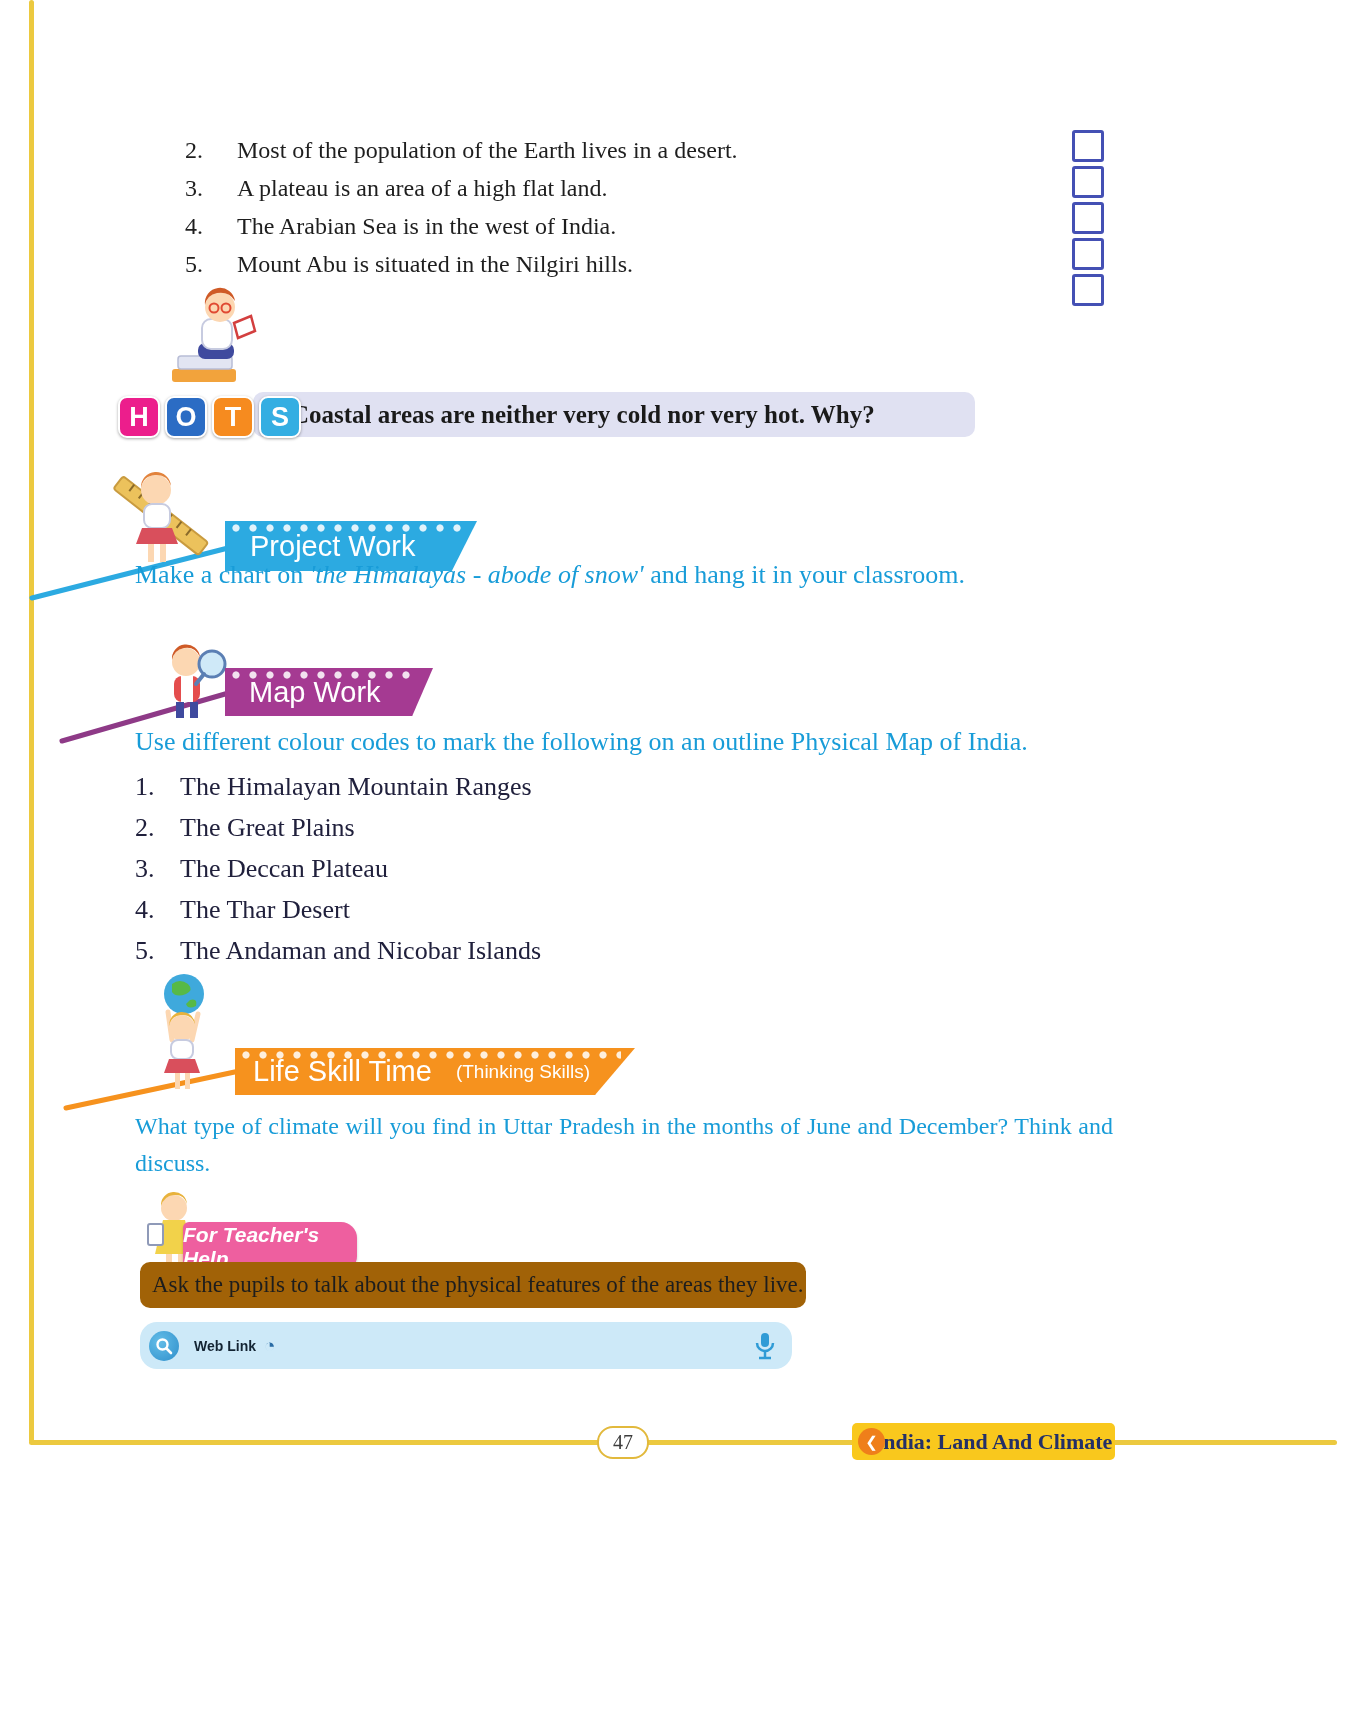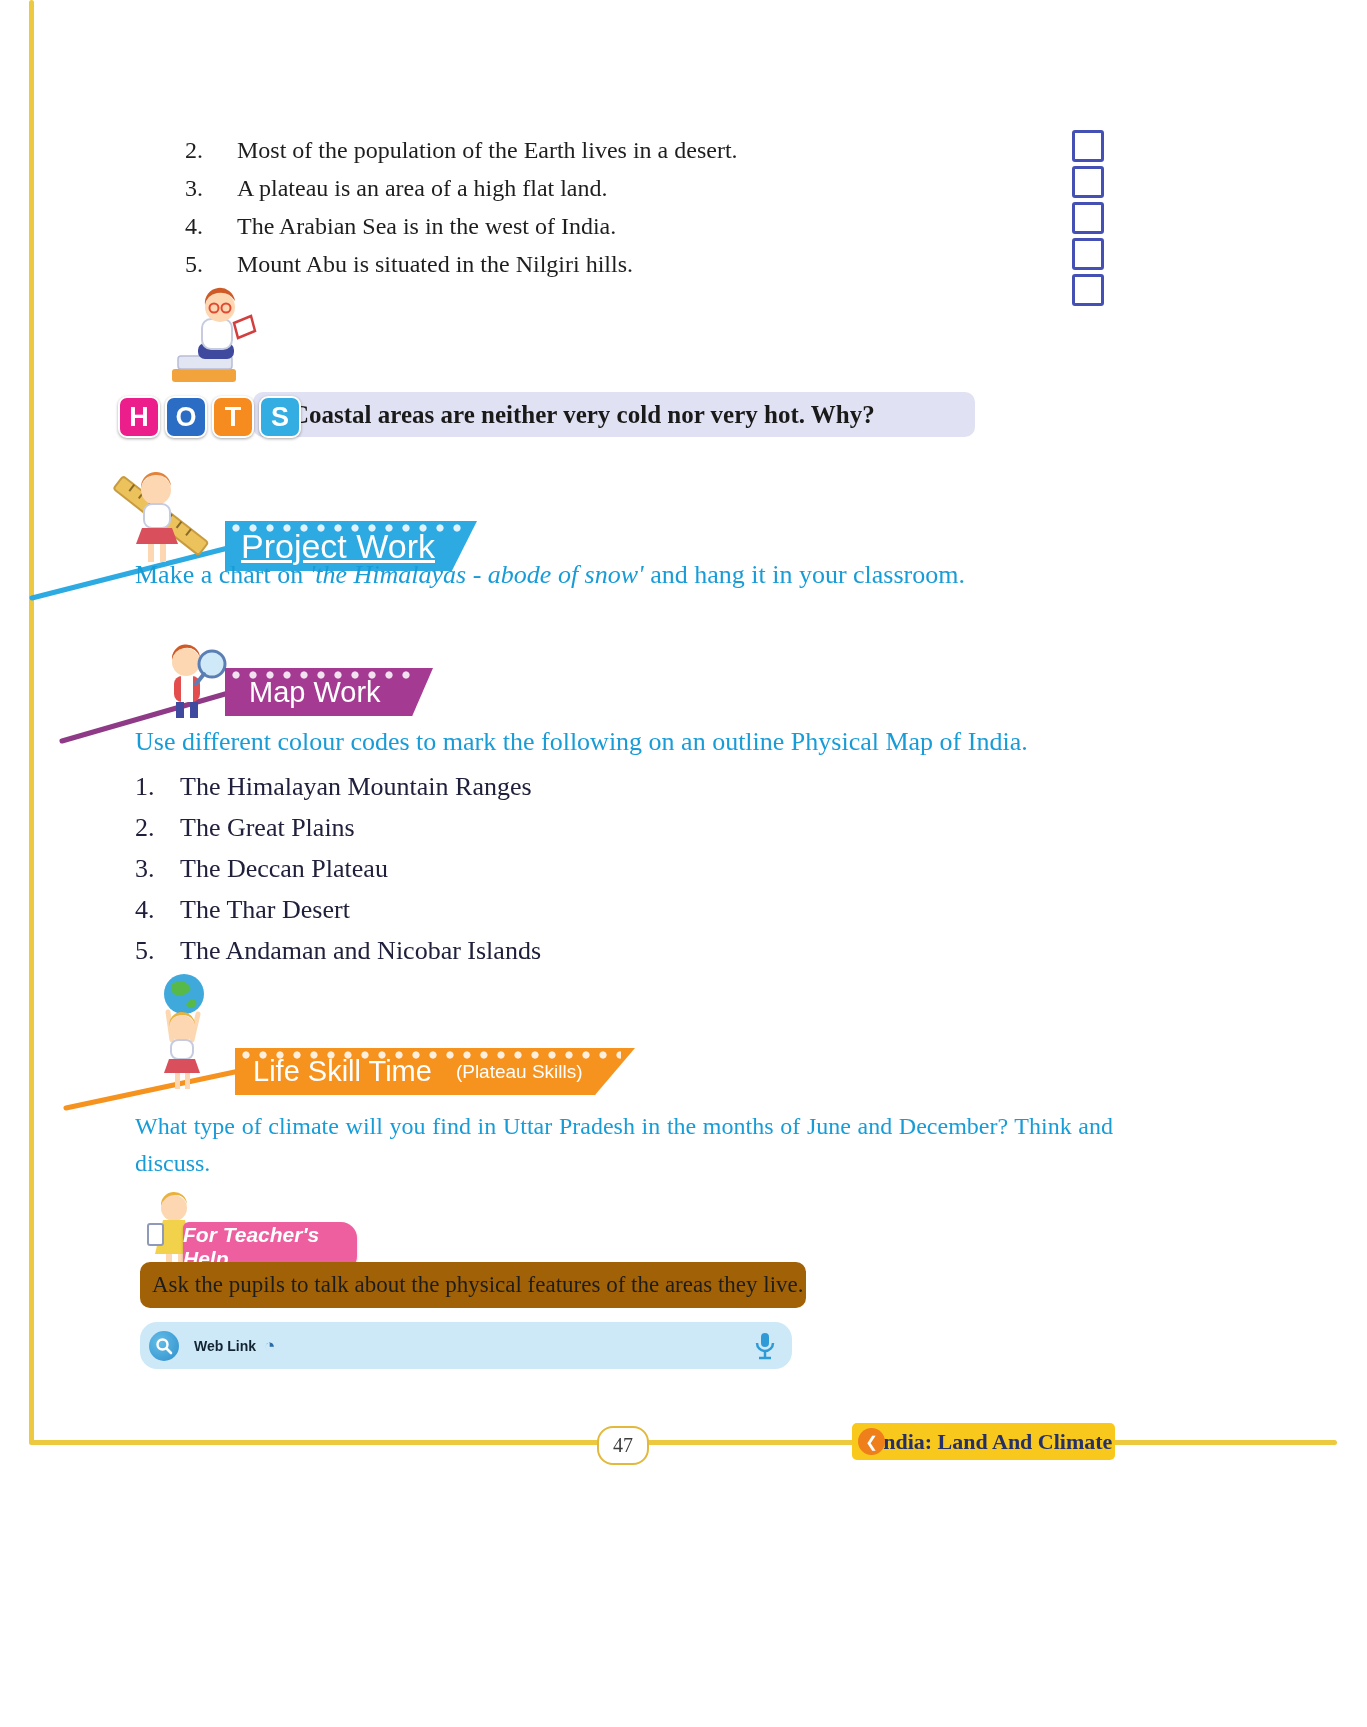--- a/index.html
+++ b/index.html
@@ -46,21 +46,21 @@
     color:#fff;font-family:"Liberation Sans",sans-serif;
     display:flex;align-items:center;box-sizing:border-box;
     clip-path:polygon(0 0,100% 0,90% 100%,0 100%);
     box-shadow:0 2px 3px rgba(0,0,0,.2);
   }
   .banner::before{
     content:"";position:absolute;left:4px;right:14px;top:3px;height:9px;
     background-image:radial-gradient(circle at 7px 4px, rgba(255,255,255,.85) 3.2px, rgba(255,255,255,0) 4px);
     background-size:17px 9px;background-repeat:repeat-x;
   }
-  .banner-project{left:225px;top:521px;width:252px;height:50px;background:#2caae1;font-size:34px;padding-left:16px;text-decoration:underline;}
+  .banner-project{left:225px;top:521px;width:252px;height:50px;background:#2caae1;font-size:29px;padding-left:25px;}
   .banner-map{left:225px;top:668px;width:208px;height:48px;background:#a53a92;font-size:29px;padding-left:24px;}
   .banner-life{left:235px;top:1048px;width:400px;height:47px;background:#f6921e;font-size:29px;padding-left:18px;}
   .banner-life .subtitle{font-size:19px;margin-left:24px;font-weight:normal;}
 
   
   .blue-line{color:#189cd8;font-size:26px;}
   .proj-text{left:135px;top:560px;width:1000px;}
   .map-intro{left:135px;top:727px;width:1100px;}
   .life-question{left:135px;top:1108px;width:978px;font-size:24px;line-height:37px;text-align:justify;color:#189cd8;}
 
@@ -93,21 +93,21 @@
     background:radial-gradient(circle at 35% 35%, #63bde8, #2f8fcb);
     display:flex;align-items:center;justify-content:center;flex:0 0 auto;
   }
   .weblink-label{margin-left:15px;font-weight:bold;font-size:14px;color:#132433;}
   .link-circle{margin-left:8px;font-size:19px;color:#2a6ca5;line-height:1;}
   .weblink-url{margin-left:10px;font-size:22px;color:#12283a;}
   .mic{margin-left:auto;display:flex;align-items:center;}
 
   
   .page-badge{
-    left:597px;top:1426px;width:52px;height:39px;background:#fff;
+    left:597px;top:1426px;width:52px;height:33px;background:#fff;
     border:2.5px solid #e2b93c;border-radius:16px;box-sizing:border-box;
     display:flex;align-items:center;justify-content:center;
     font-size:20px;color:#3c3c3c;text-align:center;
   }
   .chapter-badge{
     left:852px;top:1423px;width:263px;height:37px;background:#f9c81d;border-radius:5px;
     display:flex;align-items:center;justify-content:center;
     font-size:22px;color:#243067;font-weight:600;
     padding-left:20px;box-sizing:border-box;
   }
@@ -258,21 +258,21 @@
     <circle cx="54" cy="58" r="13" fill="#fcd7b2"></circle>
     <path d="M41,56 a13,13 0 0 1 26,-2 q-4,-10 -14,-9 q-10,1 -12,11 z" fill="#e8b23c"></path>
     <rect x="43" y="70" width="22" height="19" rx="7" fill="#ffffff" stroke="#c7cbe0" stroke-width="2"></rect>
     <path d="M41,89 h26 l5,14 h-36 z" fill="#d94f5c"></path>
     <rect x="47" y="103" width="5" height="16" fill="#fcd7b2"></rect>
     <rect x="57" y="103" width="5" height="16" fill="#fcd7b2"></rect>
   </svg>
 
   <div class="abs banner banner-life">
     <span>Life Skill Time</span>
-    <span class="subtitle">(Plateau Skills)</span>
+    <span class="subtitle">(Thinking Skills)</span>
   </div>
   <div class="abs life-question">What type of climate will you find in Uttar Pradesh in the months of June and December? Think and discuss.</div>
 
   <svg class="abs" style="left:136px;top:1190px;" width="76" height="82" viewBox="0 0 76 82">
     <circle cx="38" cy="18" r="13" fill="#fcd7b2"></circle>
     <path d="M25,16 a13,13 0 0 1 26,-2 q-3,-10 -13,-9 q-10,1 -13,11 z" fill="#e8b23c"></path>
     <path d="M27,30 h22 l8,34 h-38 z" fill="#f2d24a"></path>
     <rect x="12" y="34" width="15" height="21" rx="2" fill="#ffffff" stroke="#8f9ab8" stroke-width="2"></rect>
     <rect x="30" y="64" width="6" height="16" fill="#fcd7b2"></rect>
     <rect x="42" y="64" width="6" height="16" fill="#fcd7b2"></rect>

